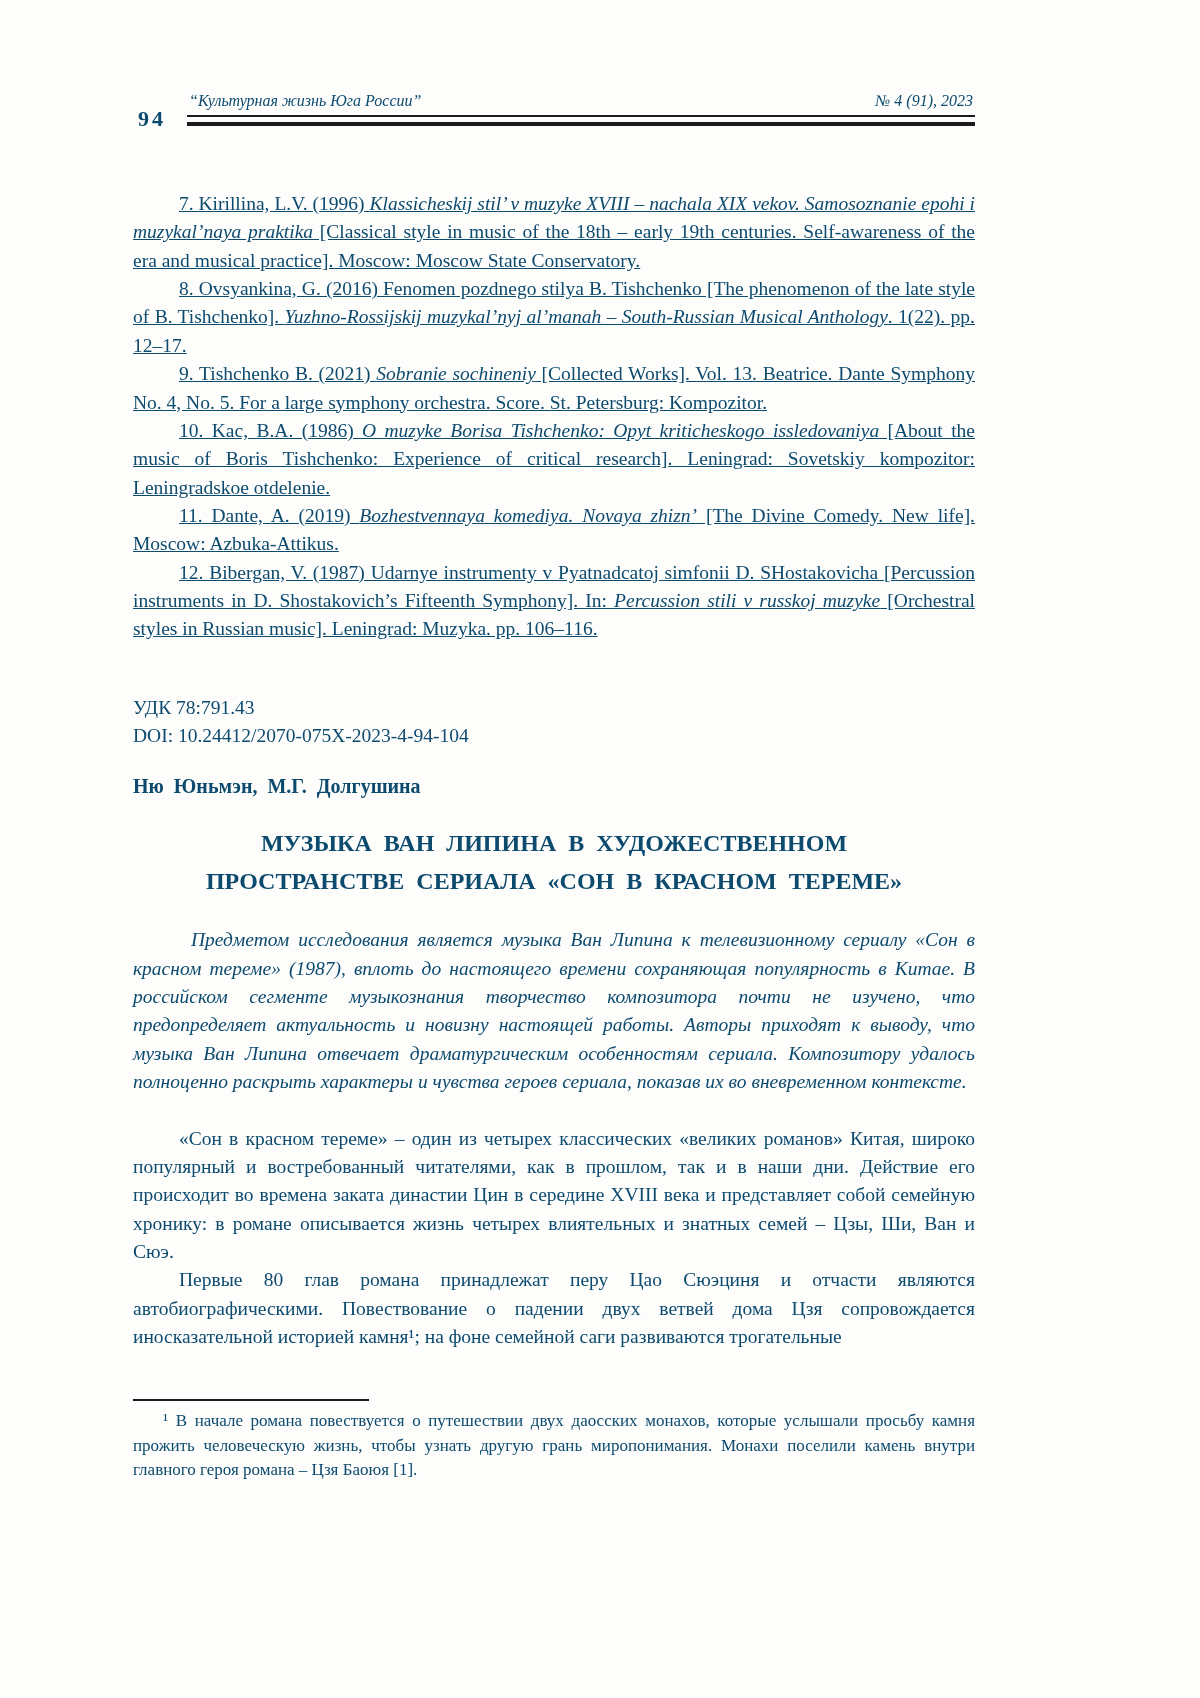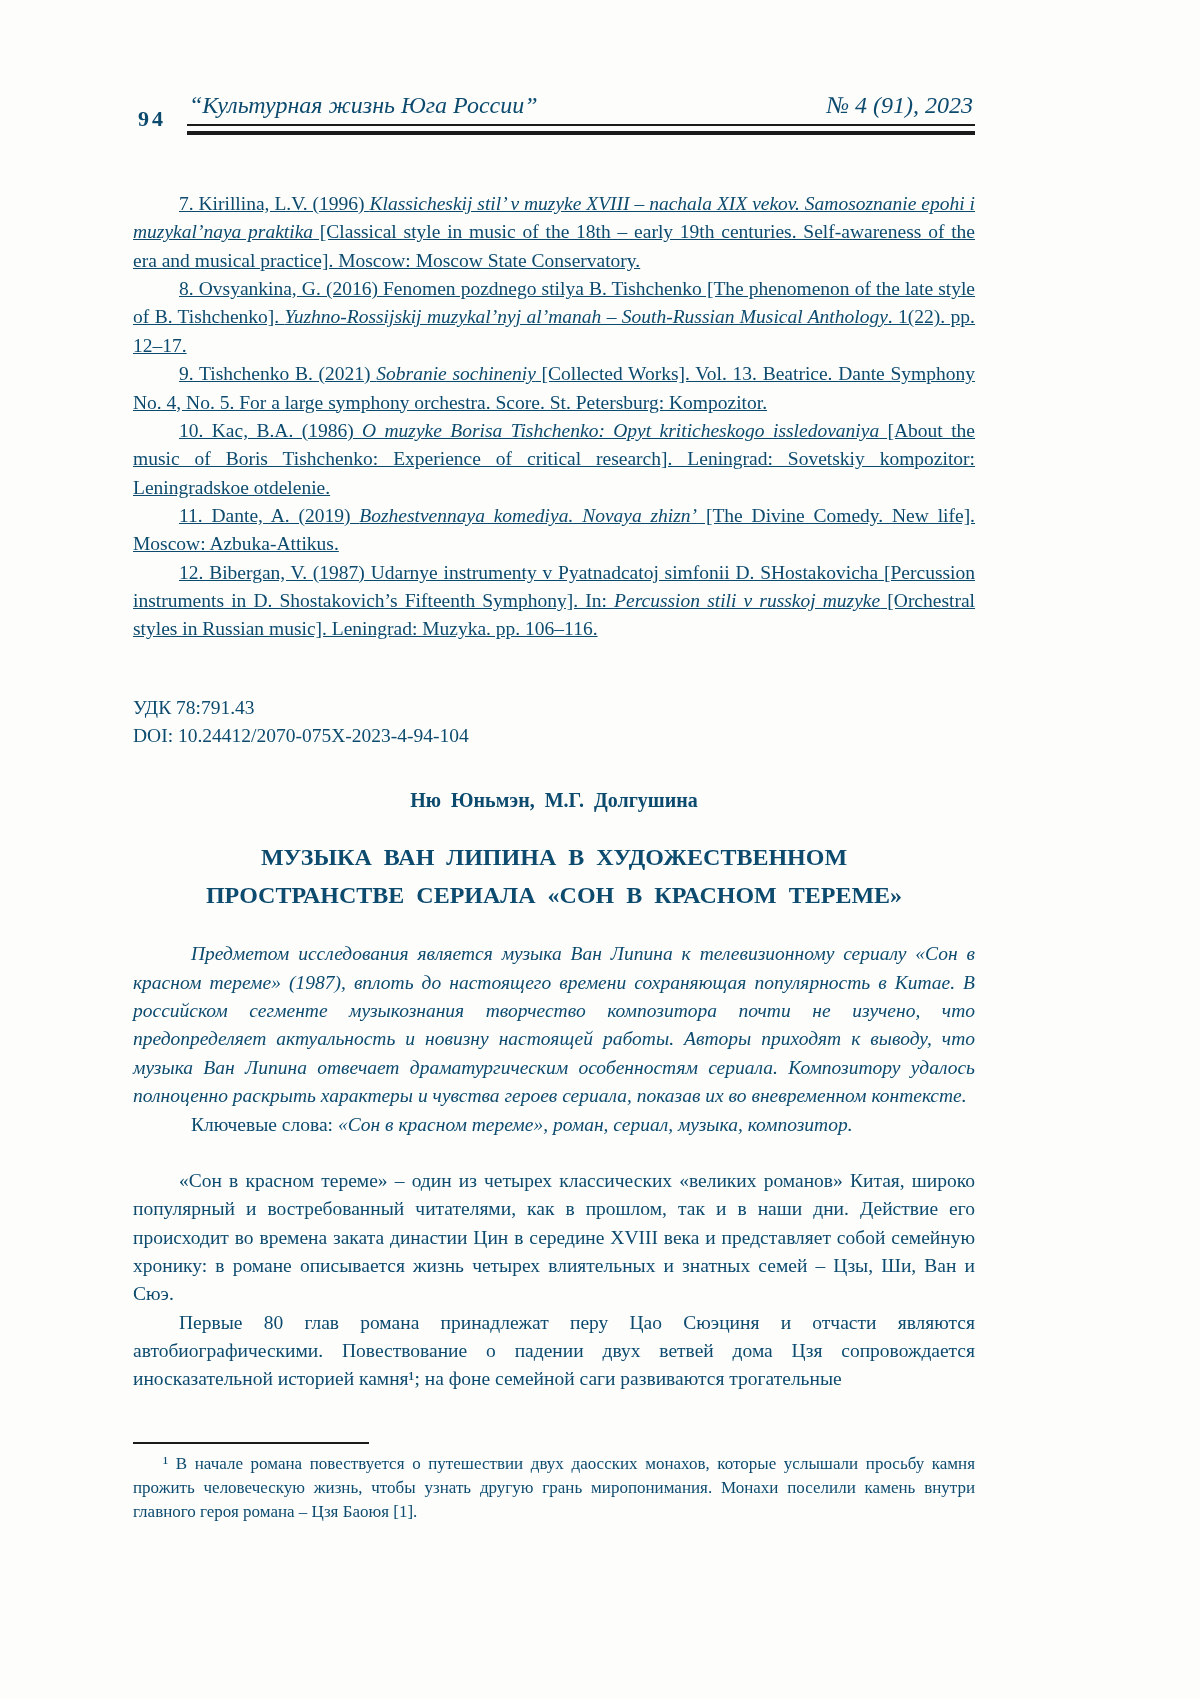--- a/index.html
+++ b/index.html
@@ -17,38 +17,38 @@
 
   
   .header { position:relative; height:146px; }
   .page-num {
     position:absolute; left:138px; top:106px;
     font-size:22px; font-weight:700; letter-spacing:3px;
   }
   .header-main { position:absolute; left:187px; right:225px; top:92px; }
   .header-text {
     display:flex; justify-content:space-between; align-items:baseline;
-    font-size:24px; font-style:italic; padding:0 2px 5px 2px;
+    font-size:16px; font-style:italic; padding:0 2px 5px 2px;
   }
   .rule-thin  { height:2px; background:#1b1b1b; }
   .rule-thick { height:4px; background:#1b1b1b; margin-top:5px; }
 
   
   .content {
     padding:44px 225px 0 133px;
     font-size:19.5px;
     line-height:1.455;
     text-align:justify;
   }
   p.ref { text-indent:46px;text-decoration:underline; }
   .it { font-style:italic; }
 
   .meta { margin-top:50px; text-align:left; }
   .authors {
-    margin-top:36px; text-align:center;
+    margin-top:22px; text-align:left;
     font-weight:700; font-size:20px; word-spacing:5px;
   }
   .article-title {
     margin-top:22px; text-align:center;
     font-weight:700; font-size:24px; line-height:1.6; word-spacing:6px;
   }
   .abstract {
     margin-top:26px;
     font-style:italic;
   }
@@ -104,21 +104,20 @@
 
     <div class="authors">Ню Юньмэн, М.Г. Долгушина</div>
 
     <div class="article-title">
       <div>МУЗЫКА ВАН ЛИПИНА В ХУДОЖЕСТВЕННОМ</div>
       <div>ПРОСТРАНСТВЕ СЕРИАЛА «СОН В КРАСНОМ ТЕРЕМЕ»</div>
     </div>
 
     <section class="abstract">
       <p>Предметом исследования является музыка Ван Липина к телевизионному сериалу «Сон в красном тереме» (1987), вплоть до настоящего времени сохраняющая популярность в Китае. В российском сегменте музыкознания творчество композитора почти не изучено, что предопределяет актуальность и новизну настоящей работы. Авторы приходят к выводу, что музыка Ван Липина отвечает драматургическим особенностям сериала. Композитору удалось полноценно раскрыть характеры и чувства героев сериала, показав их во вневременном контексте.</p>
-      <p class="keywords"><span>Ключевые слова: </span><span class="it">«Сон в красном тереме», роман, сериал, музыка, композитор.</span></p>
     </section>
 
     <section class="bodytext">
       <p>«Сон в красном тереме» – один из четырех классических «великих романов» Китая, широко популярный и востребованный читателями, как в прошлом, так и в наши дни. Действие его происходит во времена заката династии Цин в середине XVIII века и представляет собой семейную хронику: в романе описывается жизнь четырех влиятельных и знатных семей – Цзы, Ши, Ван и Сюэ.</p>
       <p>Первые 80 глав романа принадлежат перу Цао Сюэциня и отчасти являются автобиографическими. Повествование о падении двух ветвей дома Цзя сопровождается иносказательной историей камня¹; на фоне семейной саги развиваются трогательные</p>
     </section>
 
     <section class="footnote-block">
       <div class="footnote-rule"></div>
       <p class="footnote">¹ В начале романа повествуется о путешествии двух даосских монахов, которые услышали просьбу камня прожить человеческую жизнь, чтобы узнать другую грань миропонимания. Монахи поселили камень внутри главного героя романа – Цзя Баоюя [1].</p>

